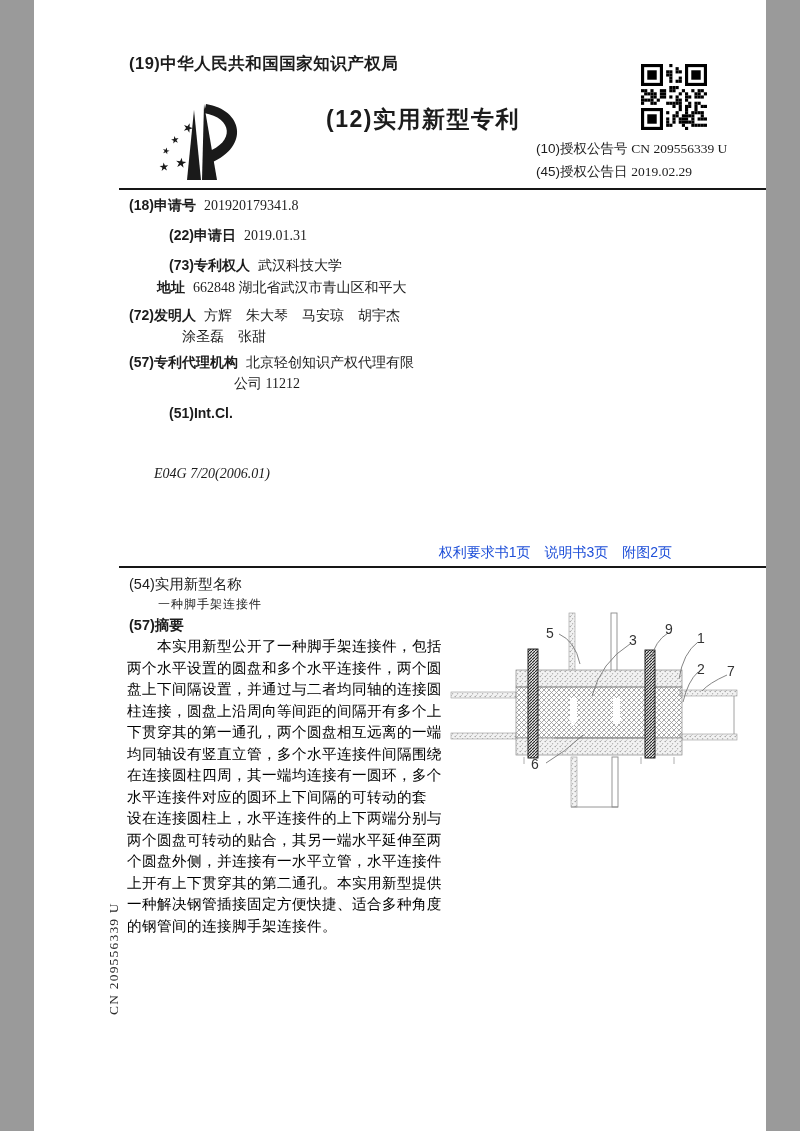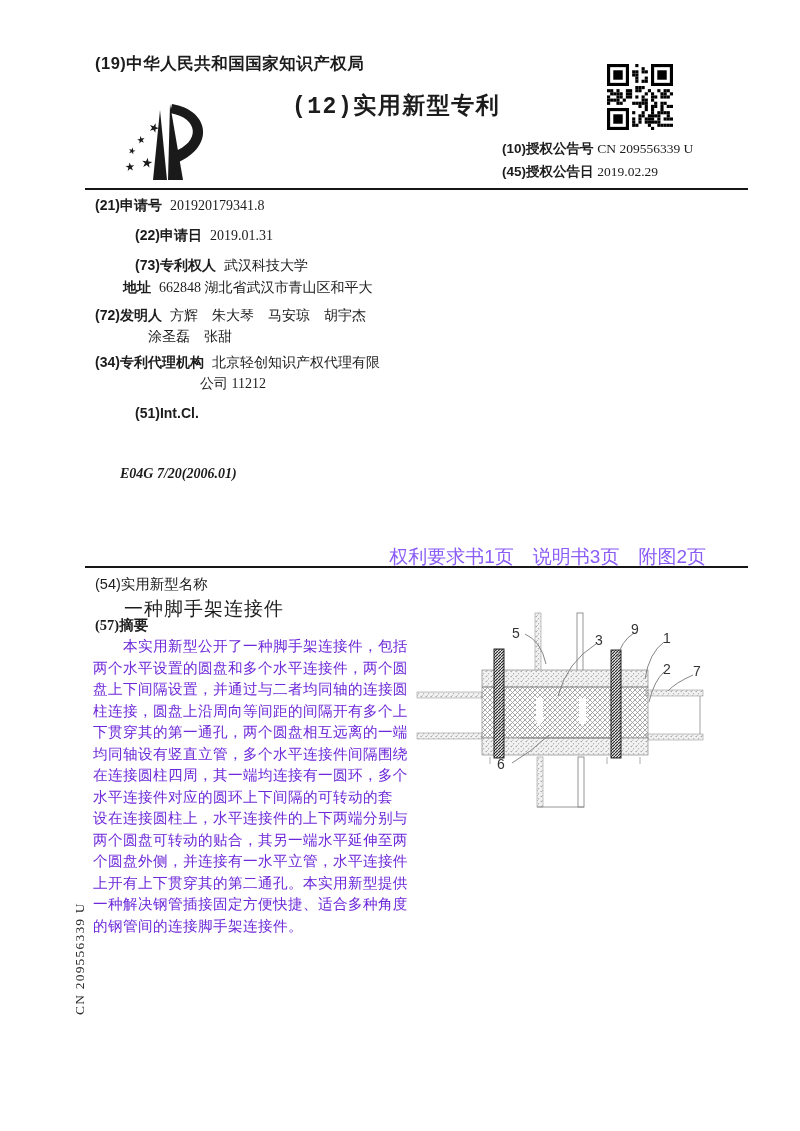--- a/index.html
+++ b/index.html
@@ -1,45 +1,45 @@
 <!DOCTYPE html>
 <html><head>
 <meta charset="utf-8">
 <style>
   html,body{margin:0;padding:0;background:#9a9a9a;}
   .page{
-    position:relative;width:800px;height:1131px;margin:0 auto;background:#ffffff;
+    position:relative;width:732px;height:1131px;margin:0 auto;background:#ffffff;
     font-family:"Liberation Sans",sans-serif;color:#1c1c1c;overflow:hidden;
   }
   .abs{position:absolute;}
-  .b{font-weight:bold;}
+  .b{font-weight:normal;}
   .serif{font-family:"Liberation Serif",serif;}
   .office{left:95px;top:53px;font-size:16.5px;font-weight:bold;letter-spacing:0.5px;}
   .qr{left:607px;top:64px;width:66px;height:66px;}
   .logo{left:110px;top:88px;width:112px;height:96px;}
-  .doctype{left:292px;top:90px;font-size:23px;font-weight:bold;letter-spacing:1.5px;font-family:Liberation Mono, monospace;}
+  .doctype{left:292px;top:104px;font-size:23px;font-weight:bold;letter-spacing:1.5px;}
   .publine{left:502px;font-size:13.5px;white-space:nowrap;}
   .publine .serif{font-size:13.5px;}
   .p1{top:140px;} .p2{top:163px;}
   .rule{left:85px;width:663px;border-top:2.4px solid #161616;height:0;}
   .rule1{top:188px;} .rule2{top:566px;}
   .biblio{left:95px;top:195px;width:345px;font-size:14px;line-height:20px;}
   .biblio .row{white-space:nowrap;}
   .biblio .lbl{font-weight:bold;margin-right:8px;}
   .biblio .val{font-family:"Liberation Serif",serif;}
   .mt9{margin-top:9px;margin-left:40px;} .mt7{margin-top:7px;} .mt5{margin-top:5px;} .mt1{margin-top:1px;}
   .ind1{padding-left:28px;} .ind2{padding-left:53px;} .ind3{padding-left:105px;} .ind4{padding-left:25px;margin-top:40px;}
   .italic{font-style:italic;}
-  .pagination{right:94px;top:544px;font-size:19px;color:#8b5cf6;}
+  .pagination{right:94px;top:544px;font-size:14px;color:#1d4ed8;}
   .s54{left:95px;top:575px;font-size:14.5px;font-weight:normal;}
-  .s54t{left:124px;top:596px;font-size:19px;letter-spacing:1px;}
-  .s57{left:95px;top:616px;font-size:14.5px;font-weight:bold;font-family:Liberation Serif, serif;}
+  .s54t{left:124px;top:596px;font-size:12px;letter-spacing:1px;}
+  .s57{left:95px;top:616px;font-size:14.5px;font-weight:bold;}
   .abstract{
     left:93px;top:636px;width:330px;font-size:14.6px;line-height:21.5px;
-    white-space:pre-line;letter-spacing:0.4px;color:#6d28d9;
+    white-space:pre-line;letter-spacing:0.4px;color:#000000;
   }
   .figure{left:413px;top:593px;width:387px;height:252px;}
   .vid{
     left:72px;top:1015px;width:140px;transform:rotate(-90deg);transform-origin:0 0;
     font-family:"Liberation Serif",serif;font-size:13.5px;letter-spacing:1.2px;color:#2a2a2a;
     white-space:nowrap;
   }
 </style>
 </head>
 <body>
@@ -204,39 +204,39 @@
   </div>
   <div class="abs publine p2">
     <span class="b">(45)授权公告日</span>
     <span class="serif">2019.02.29</span>
   </div>
 
   <div class="abs rule rule1"></div>
 
   <div class="abs biblio">
     <div class="row">
-      <span class="lbl">(21)申请号</span><span class="val">201920179341.8</span>
+      <span class="lbl">(18)申请号</span><span class="val">201920179341.8</span>
     </div>
     <div class="row mt9">
       <span class="lbl">(22)申请日</span><span class="val">2019.01.31</span>
     </div>
     <div class="row mt9">
       <span class="lbl">(73)专利权人</span><span class="val">武汉科技大学</span>
     </div>
     <div class="row mt1 ind1">
       <span class="lbl">地址</span><span class="val">662848 湖北省武汉市青山区和平大</span>
     </div>
     <div class="row mt7">
       <span class="lbl">(72)发明人</span><span class="val">方辉　朱大琴　马安琼　胡宇杰</span>
     </div>
     <div class="row ind2">
       <span class="val">涂圣磊　张甜</span>
     </div>
     <div class="row mt5">
-      <span class="lbl">(34)专利代理机构</span><span class="val">北京轻创知识产权代理有限</span>
+      <span class="lbl">(57)专利代理机构</span><span class="val">北京轻创知识产权代理有限</span>
     </div>
     <div class="row ind3">
       <span class="val">公司 11212</span>
     </div>
     <div class="row mt9">
       <span class="lbl">(51)Int.Cl.</span>
     </div>
     <div class="row mt1 ind4">
       <span class="val italic b">E04G 7/20(2006.01)</span>
     </div>

